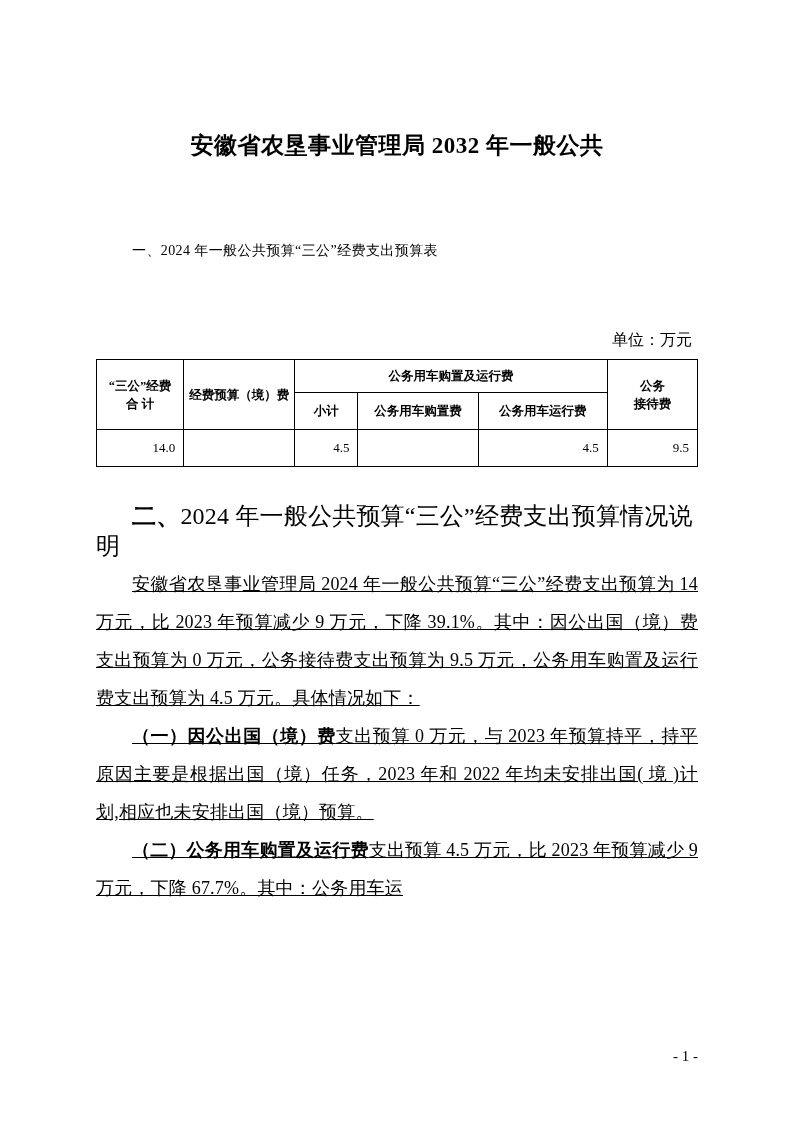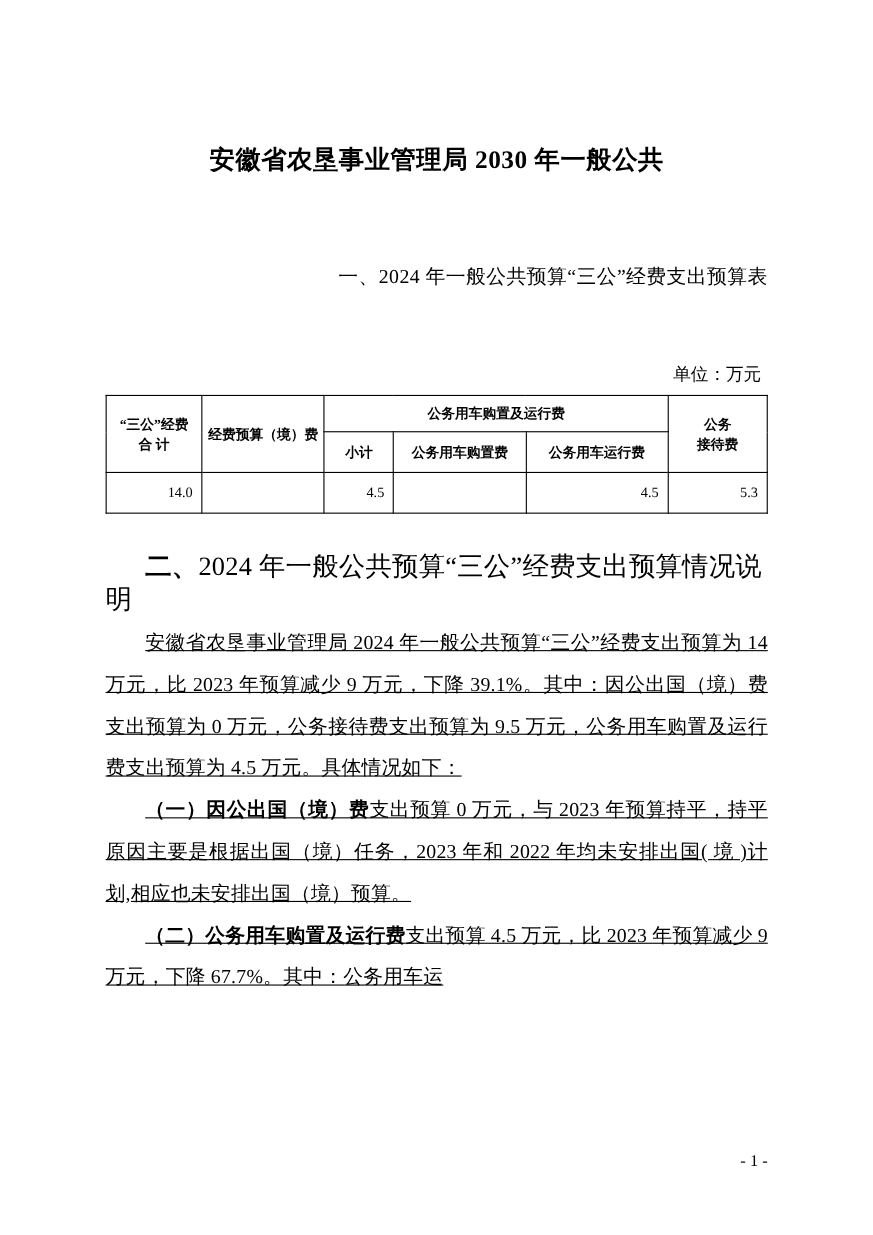--- a/index.html
+++ b/index.html
@@ -33,25 +33,24 @@
     line-height: 40px;
     letter-spacing: 0.5px;
   }
   .doc-title .line {
     display: block;
   }
 
   
   .section-heading {
     margin-top: 70px;
-    font-size: 18px;
+    font-size: 14px;
     line-height: 30px;
     text-indent: 36px;
     letter-spacing: 0.4px;
-    text-align: right;
   }
   .section-heading-2 {
     margin-top: 34px;
     font-size: 24px;
     line-height: 30px;
     text-indent: 36px;
     letter-spacing: 0.2px;
   }
   .section-heading-2 .bold {
     font-weight: bold;
@@ -130,21 +129,21 @@
     bottom: 58px;
     font-size: 15px;
   }
 </style>
 </head>
 <body>
 
 <div class="page">
 
   <div class="doc-title">
-    <span class="line">安徽省农垦事业管理局 2030 年一般公共</span>
+    <span class="line">安徽省农垦事业管理局 2032 年一般公共</span>
   </div>
 
   <div class="section-heading">一、2024 年一般公共预算“三公”经费支出预算表</div>
 
   <div class="unit-line">单位：万元</div>
 
   <table class="budget">
     <colgroup>
       <col class="col1">
         <col class="col2">
@@ -170,21 +169,21 @@
         <td class="sub-head">小计</td>
         <td class="sub-head">公务用车购置费</td>
         <td class="sub-head">公务用车运行费</td>
       </tr>
       <tr>
         <td class="val">14.0</td>
         <td class="val"></td>
         <td class="val">4.5</td>
         <td class="val"></td>
         <td class="val">4.5</td>
-        <td class="val">5.3</td>
+        <td class="val">9.5</td>
       </tr>
     </tbody>
   </table>
 
   <div class="section-heading-2">
     <span class="bold">二、</span><span>2024 年一般公共预算“三公”经费支出预算情况说明</span>
   </div>
 
   <p class="body indent first-body">安徽省农垦事业管理局 2024 年一般公共预算“三公”经费支出预算为 14 万元，比 2023 年预算减少 9 万元，下降 39.1%。其中：因公出国（境）费支出预算为 0 万元，公务接待费支出预算为 9.5 万元，公务用车购置及运行费支出预算为 4.5 万元。具体情况如下：</p>
 

